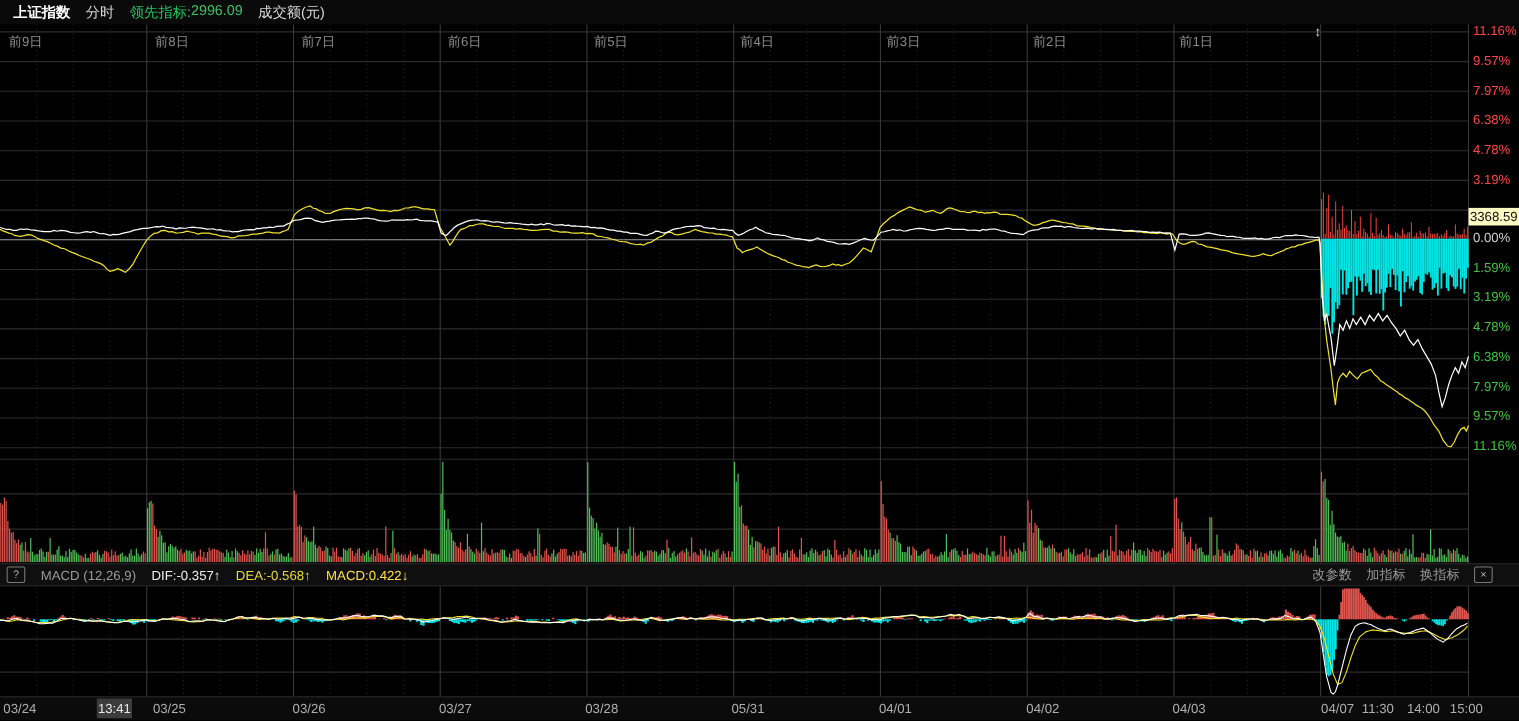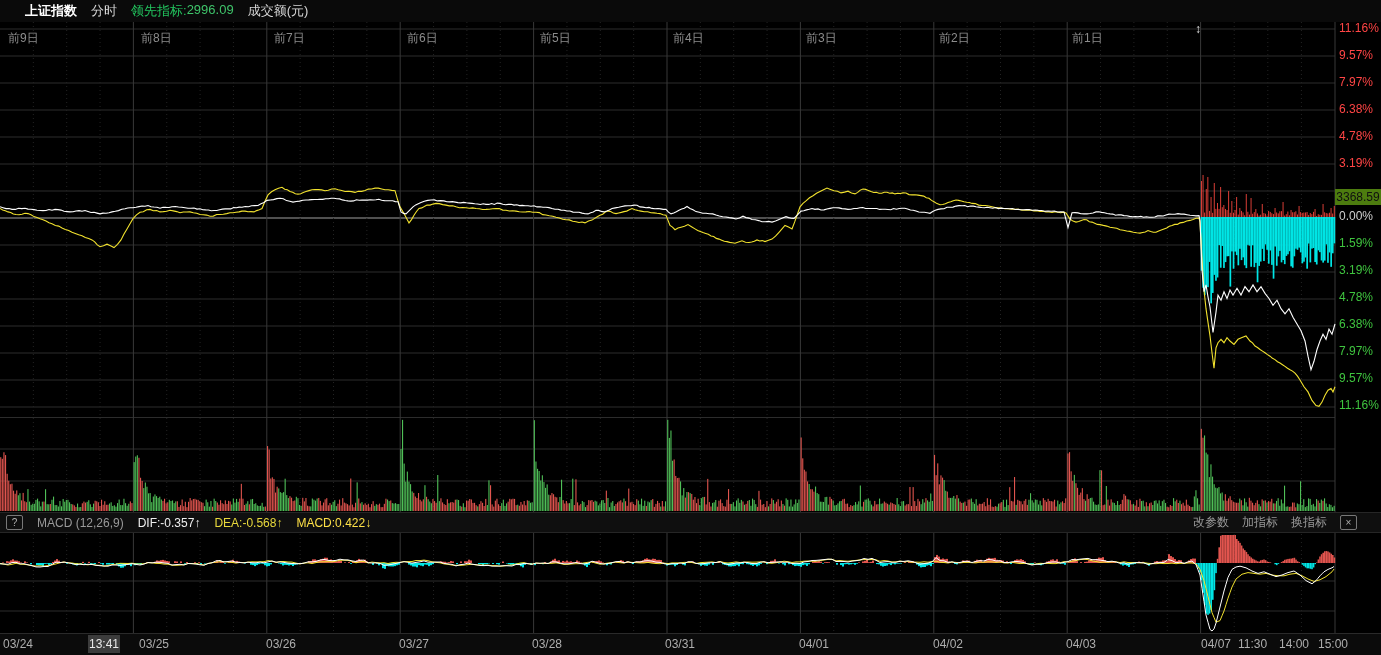--- a/index.html
+++ b/index.html
@@ -1,21 +1,21 @@
 <!DOCTYPE html>
 <html><head>
 <meta charset="utf-8">
 <style>
   html,body{margin:0;padding:0;background:#000;}
   #app{position:relative;width:1381px;height:655px;background:#000;overflow:hidden;
        font-family:"Liberation Sans","DejaVu Sans",sans-serif;}
   #plot{position:absolute;left:0;top:0;z-index:1;}
   .row{position:absolute;left:0;width:100%;z-index:4;box-sizing:border-box;}
   #topbar{top:0;height:22px;background:#0a0a0a;display:flex;align-items:center;gap:14px;
-          padding-left:25px;font-size:13px;}
+          padding-left:12px;font-size:13px;}
   #topbar .idx{color:#ffffff;font-weight:bold;}
   #topbar .mode{color:#d8d8d8;}
   #topbar .lead{display:flex;}
   #topbar .yel{color:#22c55e;}
   #topbar .grn{color:#3fc46a;}
   #topbar .to{color:#d8d8d8;}
   #macdbar{top:512px;height:21px;background:#0f0f0f;border-top:1px solid #262626;
            border-bottom:1px solid #262626;display:flex;align-items:center;
            justify-content:space-between;font-size:12px;padding:0 24px 0 6px;}
   #macdbar .left,#macdbar .right{display:flex;align-items:center;gap:14px;}
@@ -27,21 +27,21 @@
   .dea{color:#e8d93c;}
   .mr{color:#fde047;}
   .btn{color:#9a9a9a;cursor:pointer;}
   #timeaxis{top:633px;height:22px;background:#0b0b0b;border-top:1px solid #2a2a2a;}
   .lab{position:absolute;font-size:12px;color:#8c8c8c;white-space:nowrap;z-index:5;}
   .axred{color:#ff4545;}
   .axgrn{color:#3fc43f;}
   .axflat{color:#cfcfcf;}
   .day{color:#8c8c8c;}
   .time{color:#aeaeae;}
-  .ptag{background:#4d7c0f;color:#101010;width:46px;text-align:center;padding:1px 0;
+  .ptag{background:#fef9c3;color:#101010;width:46px;text-align:center;padding:1px 0;
         font-size:12px;}
   .cursorbox{background:#3c3c3c;color:#e8e8e8;text-align:center;width:32px;padding:2px 0;
              font-size:12px;}
   #resizeicon{position:absolute;left:1195px;top:22px;color:#e0e0e0;font-size:12px;z-index:5;
               cursor:ns-resize;}
 </style>
 </head>
 <body>
 
 <div id="app">
@@ -1748,21 +1748,21 @@
     <div class="lab axgrn" style="left: 1339px; top: 290px;">4.78%</div>
     <div class="lab axgrn" style="left: 1339px; top: 317px;">6.38%</div>
     <div class="lab axgrn" style="left: 1339px; top: 344px;">7.97%</div>
     <div class="lab axgrn" style="left: 1339px; top: 371px;">9.57%</div>
     <div class="lab axgrn" style="left: 1339px; top: 398px;">11.16%</div>
     <div class="lab time" style="left: 3px; top: 637px;">03/24</div>
     <div class="lab time" style="left: 139px; top: 637px;">03/25</div>
     <div class="lab time" style="left: 266px; top: 637px;">03/26</div>
     <div class="lab time" style="left: 399px; top: 637px; text-align: right;">03/27</div>
     <div class="lab time" style="left: 532px; top: 637px;">03/28</div>
-    <div class="lab time" style="left: 665px; top: 637px;">03/31</div>
+    <div class="lab time" style="left: 665px; top: 637px;">05/31</div>
     <div class="lab time" style="left: 799px; top: 637px;">04/01</div>
     <div class="lab time" style="left: 933px; top: 637px;">04/02</div>
     <div class="lab time" style="left: 1066px; top: 637px;">04/03</div>
     <div class="lab time" style="left: 1201px; top: 637px;">04/07</div>
     <div class="lab time" style="left: 1238px; top: 637px;">11:30</div>
     <div class="lab time" style="left: 1279px; top: 637px;">14:00</div>
     <div class="lab time" style="left: 1318px; top: 637px;">15:00</div>
     <div class="lab ptag" style="left: 1335px; top: 189px;">3368.59</div>
     <div class="lab cursorbox" style="left: 88px; top: 635px;">13:41</div>
   </div>

